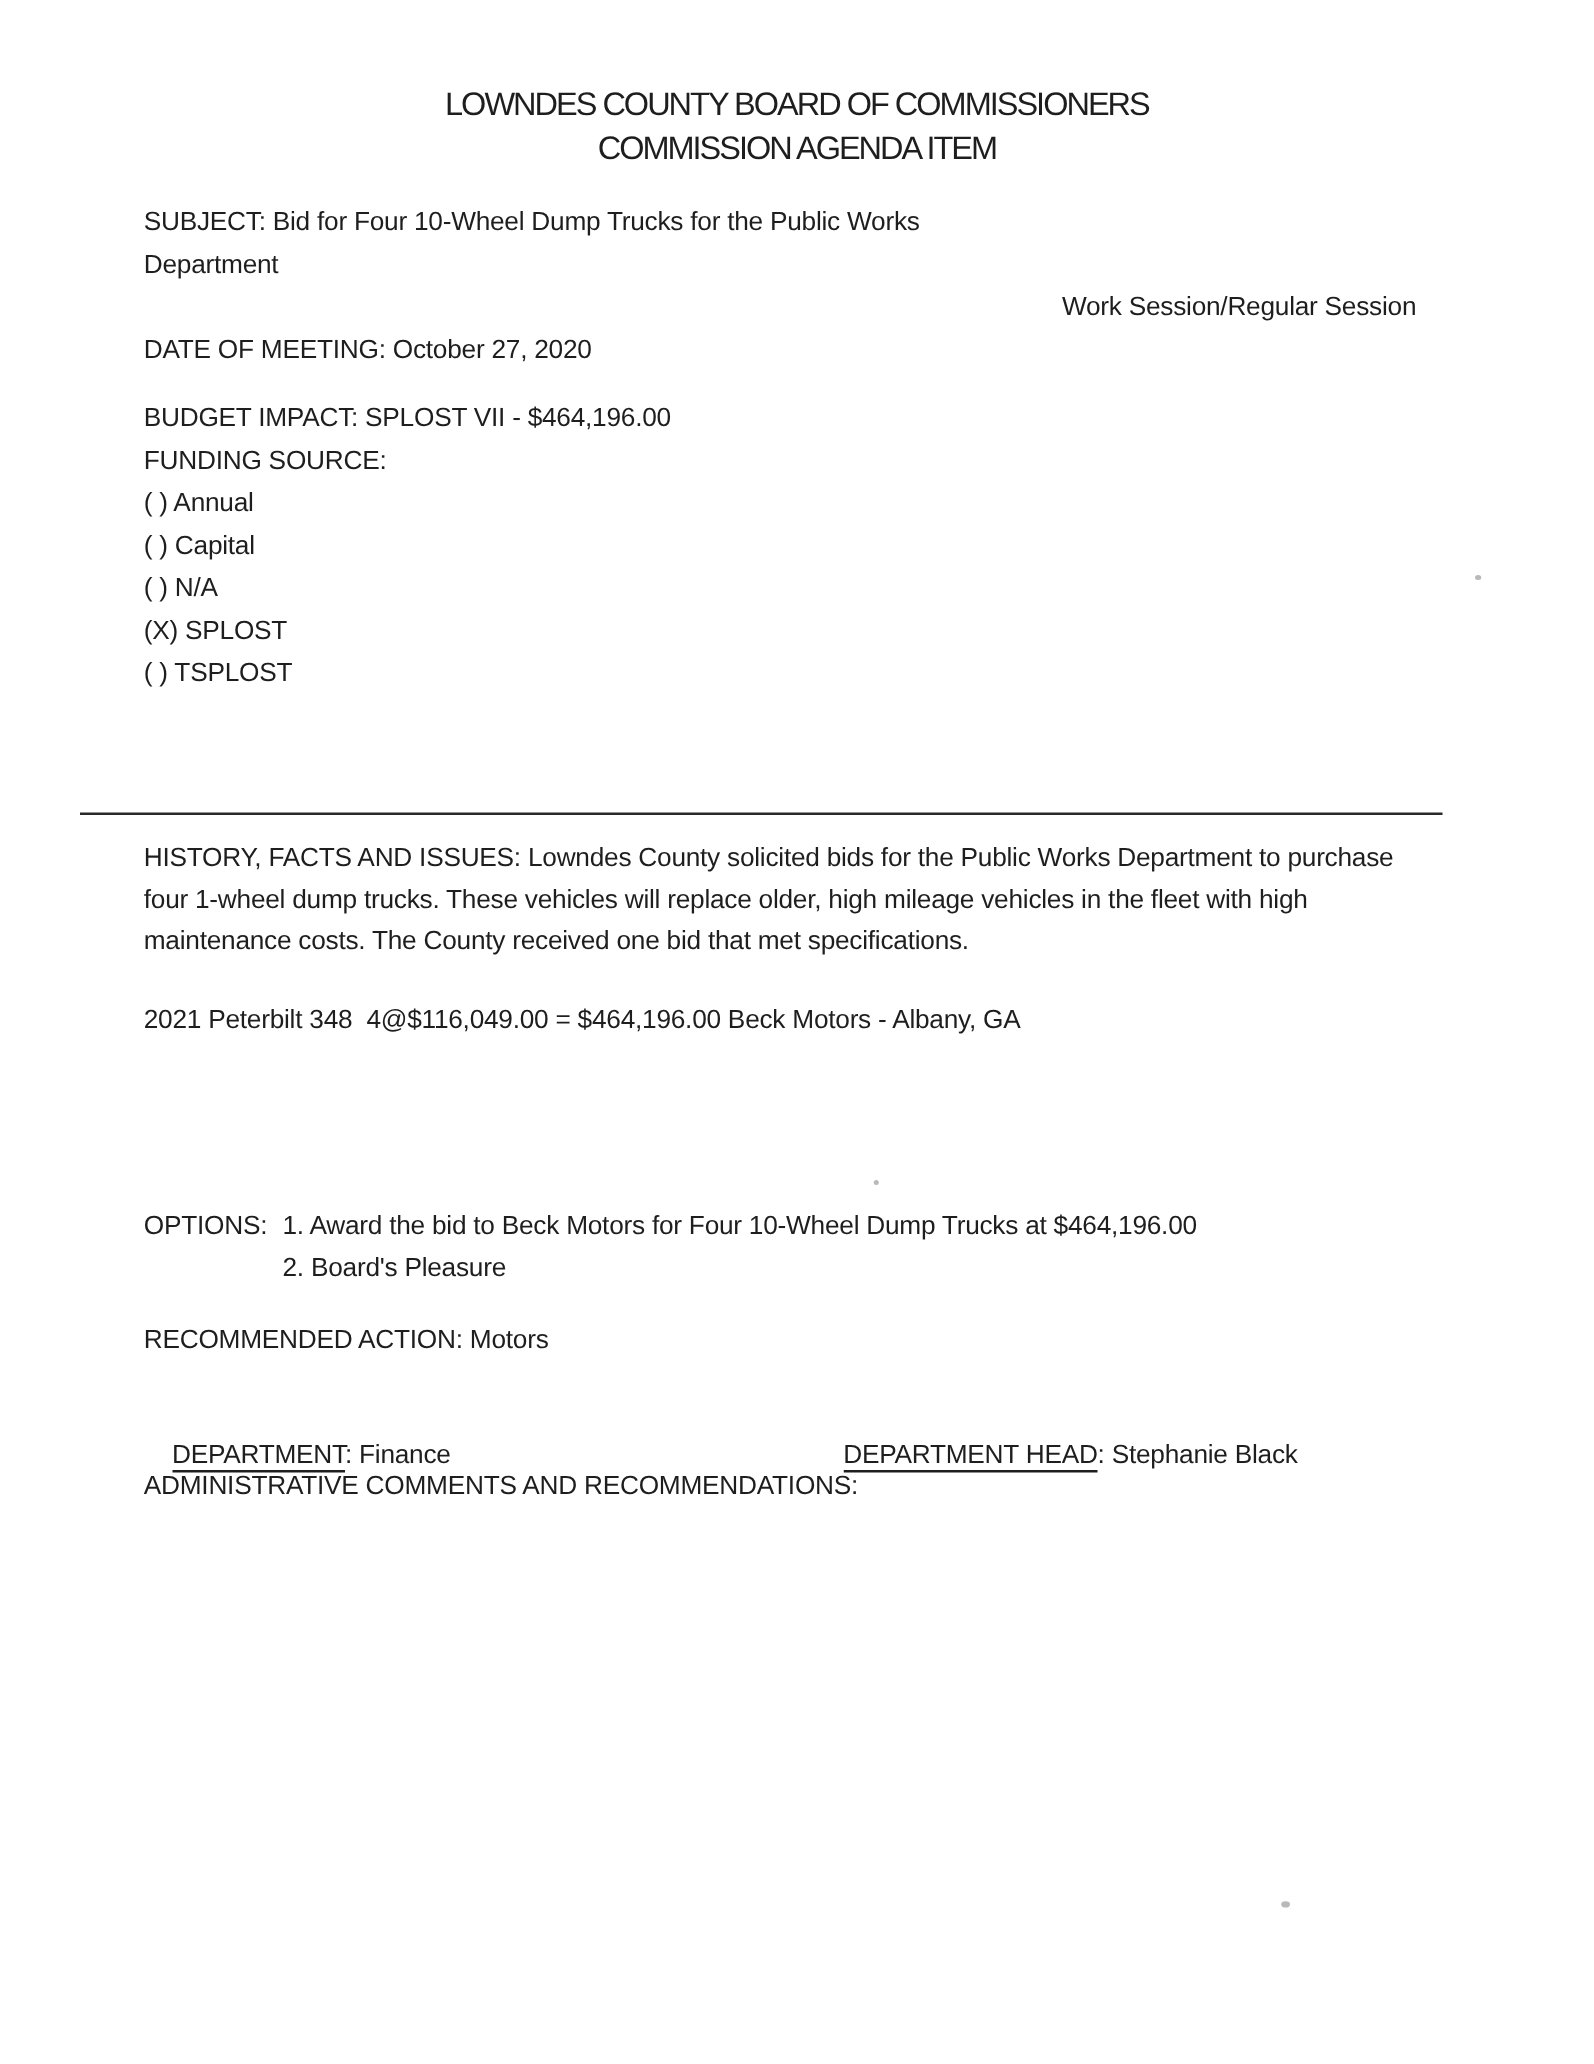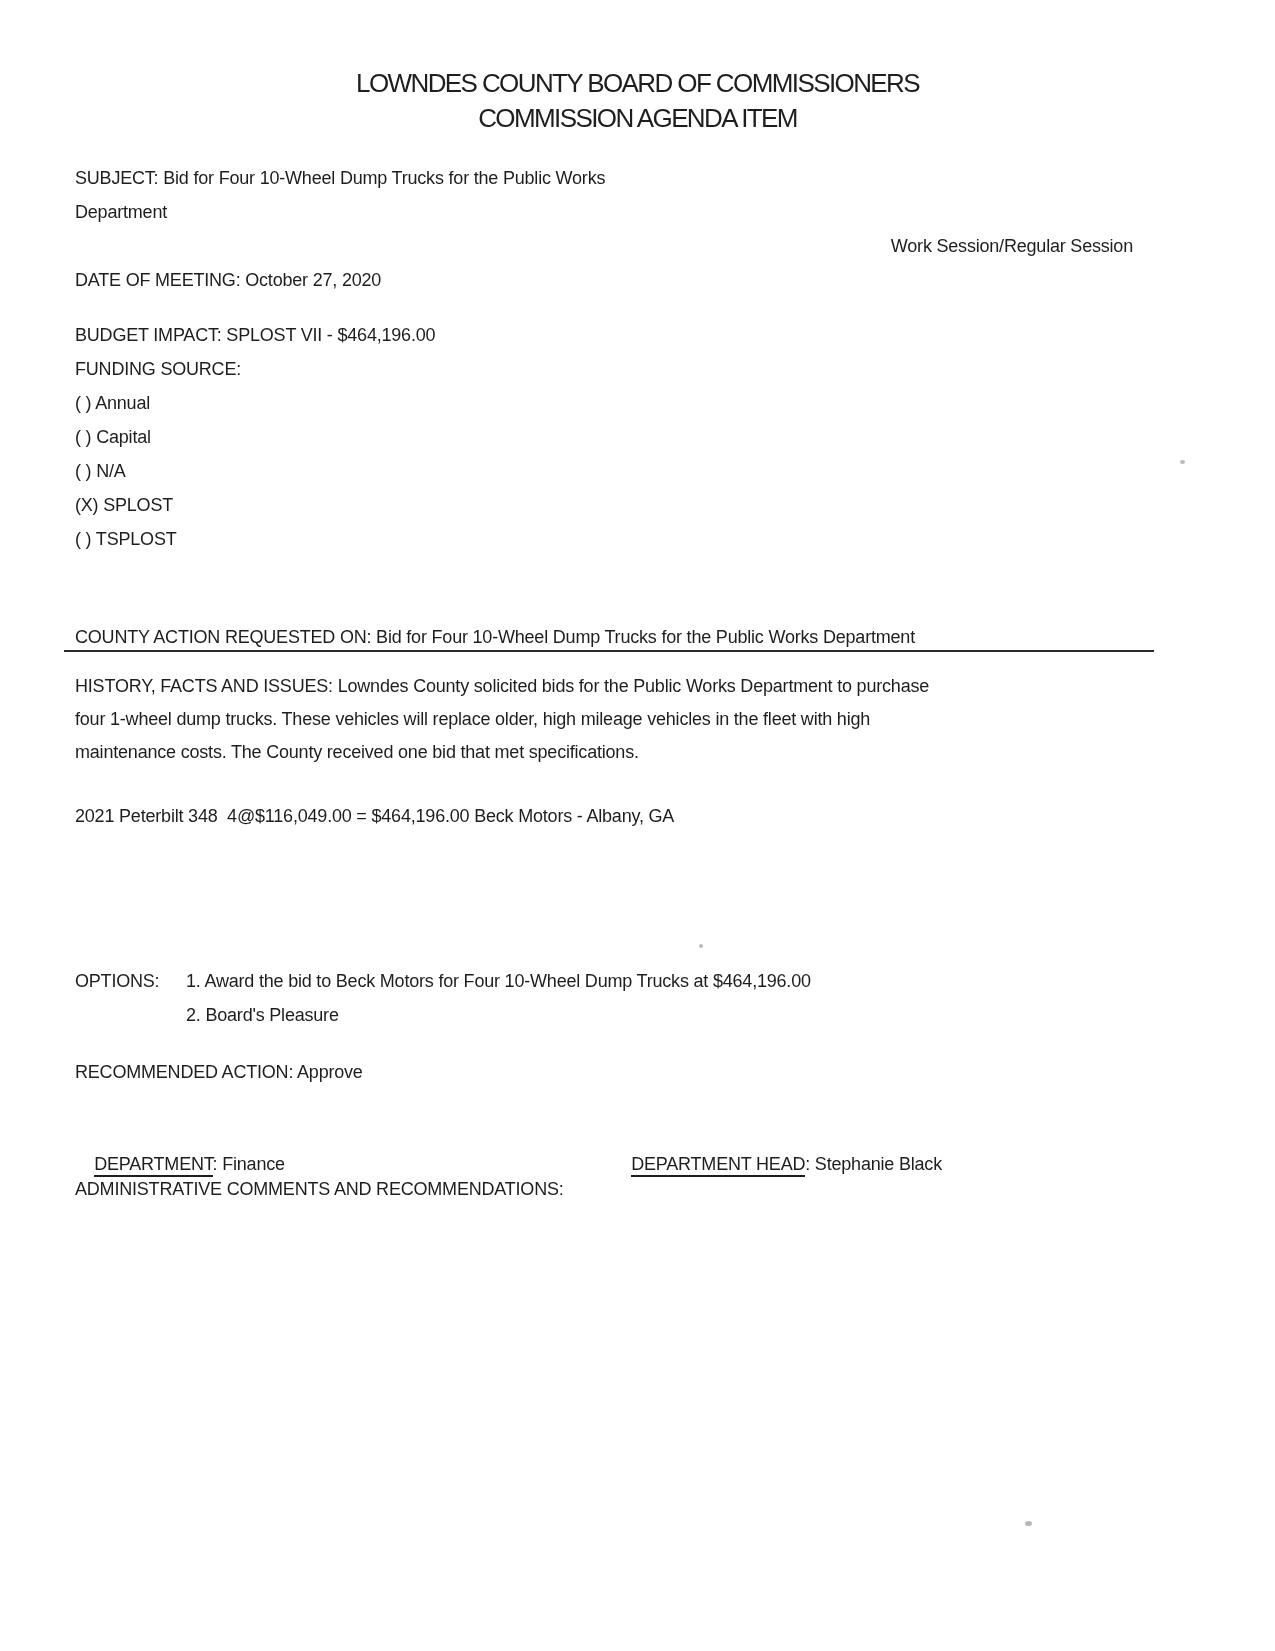--- a/index.html
+++ b/index.html
@@ -7,24 +7,25 @@
     position: relative;
     width: 1275px;
     height: 1651px;
     background: #ffffff;
     font-family: "Liberation Sans", "DejaVu Sans", sans-serif;
     color: #1e1e1e;
     overflow: hidden;
   }
   .txt {
     position: absolute;
-    font-size: 18px;
+    font-size: 21px;
     line-height: 34px;
     white-space: pre;
     letter-spacing: -0.2px;
+    margin-left: 40px;
   }
   .multi { white-space: pre-line; }
   .title {
     position: absolute;
     left: 0;
     width: 100%;
     text-align: center;
     font-size: 26px;
     letter-spacing: -1.6px;
     line-height: 34px;
@@ -73,37 +74,36 @@
   <div class="txt" style="left: 75px; top: 386px;">( ) Annual</div>
 
   <div class="txt" style="left: 75px; top: 420px;">( ) Capital</div>
 
   <div class="txt" style="left: 75px; top: 454px;">( ) N/A</div>
 
   <div class="txt" style="left: 75px; top: 488px;">(X) SPLOST</div>
 
   <div class="txt" style="left: 75px; top: 522px;">( ) TSPLOST</div>
 
-  <div class="txt" style="left: 75px; top: 620px;">COUNTY ACTION REQUESTED ON: Bid for Four 10-Wheel Dump Trucks for the Public Works Department</div>
 
   <div class="rule" style="left: 64px; top: 650px; width: 1090px;"></div>
 
   <div class="txt multi history-para" style="left: 75px; top: 670px;">HISTORY, FACTS AND ISSUES: Lowndes County solicited bids for the Public Works Department to purchase
 four 1-wheel dump trucks. These vehicles will replace older, high mileage vehicles in the fleet with high
 maintenance costs. The County received one bid that met specifications.</div>
 
   <div class="txt" style="left: 75px; top: 799px; text-align: center;">2021 Peterbilt 348  4@$116,049.00 = $464,196.00 Beck Motors - Albany, GA</div>
 
   <div class="txt" style="left: 75px; top: 964px;">OPTIONS:</div>
 
   <div class="txt" style="left: 186px; top: 964px;">1. Award the bid to Beck Motors for Four 10-Wheel Dump Trucks at $464,196.00</div>
 
   <div class="txt" style="left: 186px; top: 998px;">2. Board's Pleasure</div>
 
-  <div class="txt" style="left: 75px; top: 1055px;">RECOMMENDED ACTION: Approve</div>
+  <div class="txt" style="left: 75px; top: 1055px;">RECOMMENDED ACTION: Motors</div>
 
   <div class="txt" style="left: 612px; top: 1113px;">
     <span class="ulabel">DEPARTMENT HEAD</span><span>: Stephanie Black</span>
   </div>
 
   <div class="txt" style="left: 75px; top: 1113px;">
     <span class="ulabel">DEPARTMENT</span><span>: Finance</span>
   </div>
 
   <div class="txt" style="left: 75px; top: 1172px;">ADMINISTRATIVE COMMENTS AND RECOMMENDATIONS:</div>

